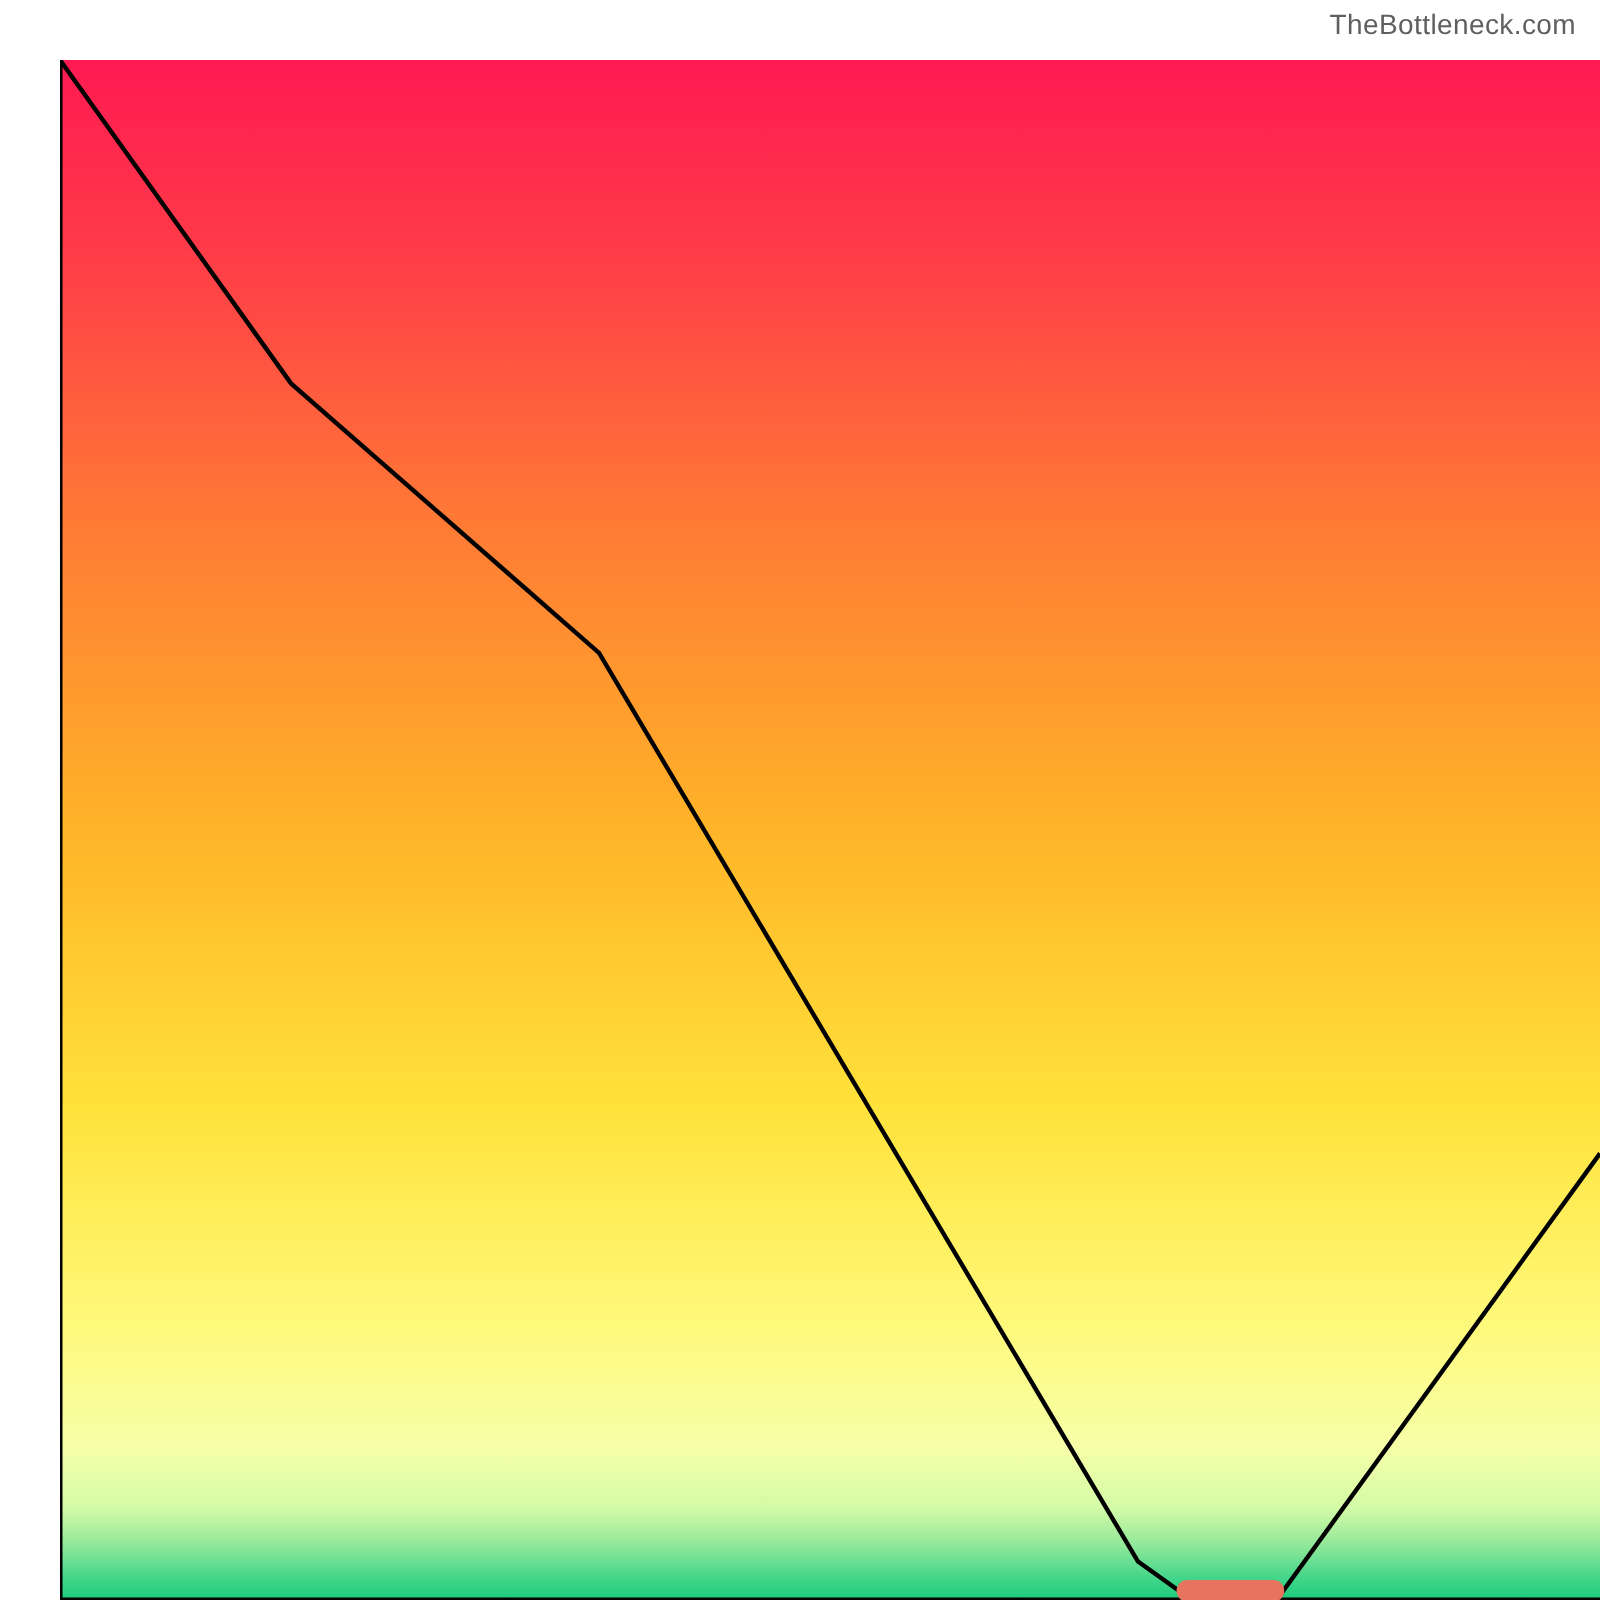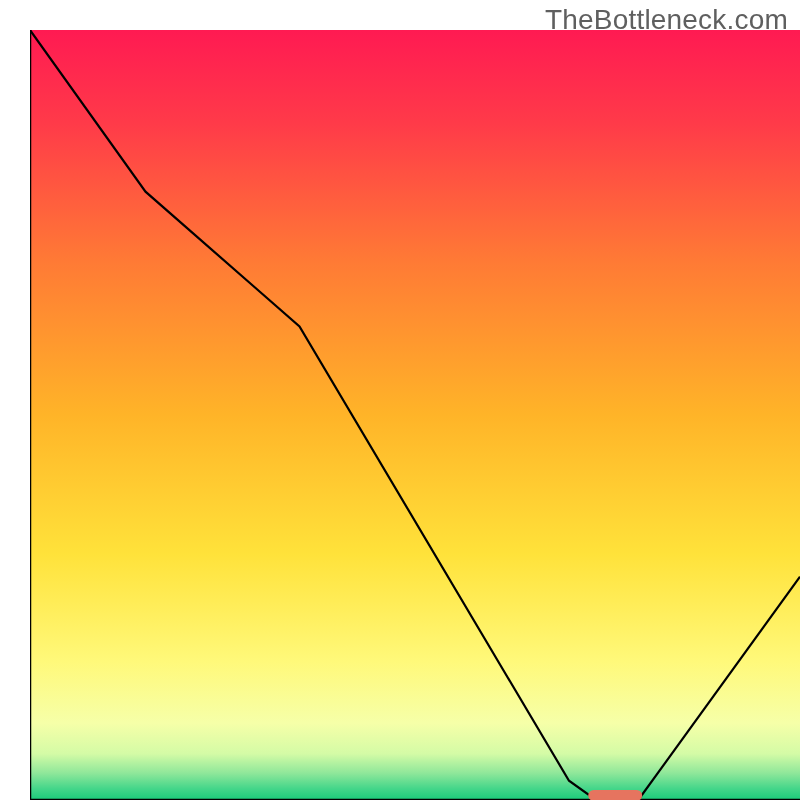--- a/index.html
+++ b/index.html
@@ -9,21 +9,21 @@
     height: 800px;
     background: #ffffff;
     position: relative;
     font-family: Arial, Helvetica, sans-serif;
   }
   .watermark {
     position: absolute;
     top: 4px;
     right: 12px;
     color: #5f5f5f;
-    font-size: 28px;
+    font-size: 14px;
     font-weight: 400;
     letter-spacing: 0.2px;
     z-index: 10;
   }
   .plot-area {
     position: absolute;
     left: 30px;
     top: 30px;
     width: 770px;
     height: 770px;

